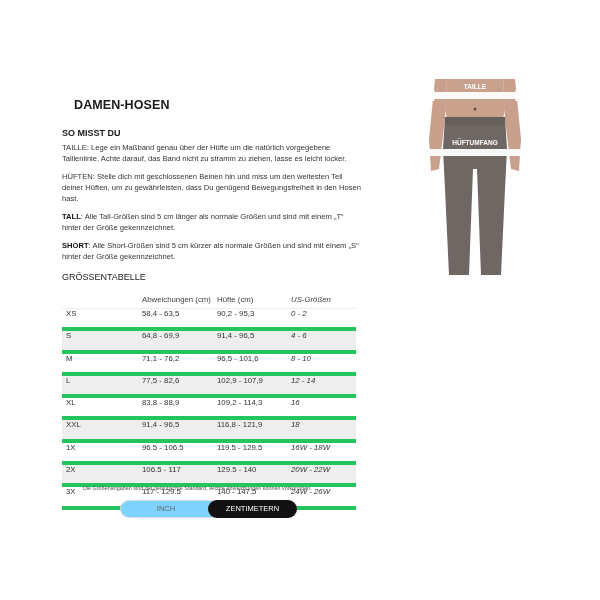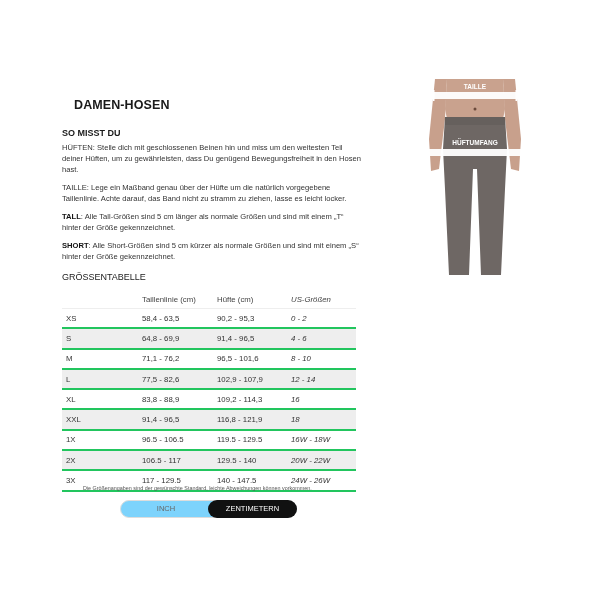--- a/index.html
+++ b/index.html
@@ -6,21 +6,21 @@
   body { width:600px; height:600px; background:#ffffff; position:relative; overflow:hidden;
          font-family:"Liberation Sans", sans-serif; color:#222; }
   .left { position:absolute; left:62px; top:86px; width:300px; }
   .title { font-size:12.5px; font-weight:bold; color:#1a1a1a; letter-spacing:0.1px; margin:12px; }
   .subtitle { font-size:9px; font-weight:bold; color:#1a1a1a; margin:16px 0 4px 0; }
   .para { font-size:7.6px; line-height:11px; color:#333; margin:0 0 7px 0; }
   .para b { color:#111; }
   .table-title { position:absolute; left:62px; top:272px; font-size:9px; font-weight:normal; color:#1a1a1a; }
   .table { position:absolute; left:62px; top:290px; width:294px; font-size:7.8px; color:#333; }
   .thead { display:flex; height:18px; align-items:center; border-bottom:1px solid #eee; }
-  .row { display:flex; height:18.3px; align-items:center; border-bottom:2px solid #22c55e; }
+  .row { display:flex; height:18.3px; align-items:flex-start; border-bottom:4px solid #22c55e; }
   .row.alt { background:#eeeeee; }
   .c0 { width:76px; padding-left:4px; }
   .c1 { width:75px; }
   .c2 { width:74px; }
   .c3 { width:60px;font-style:italic; }
   .thead span { color:#444; }
   .note { position:absolute; left:83px; top:485px; font-size:5.4px; color:#555; white-space:nowrap; }
   .toggle { position:absolute; left:120px; top:500px; width:177px; height:18px; border:1px solid #ddd;
             border-radius:10px; background:#7dd3fc; box-sizing:border-box; }
   .toggle .inch { position:absolute; left:0; top:0; width:90px; height:16px; line-height:16px; text-align:center;
@@ -28,32 +28,32 @@
   .toggle .cm { position:absolute; right:-1px; top:-1px; width:89px; height:18px; line-height:18px; text-align:center;
                 background:#111; color:#fff; font-size:7.5px; font-weight:normal; border-radius:10px; cursor:pointer; }
   .photo { position:absolute; left:425px; top:79px; width:100px; height:196px; }
 </style>
 </head>
 <body>
 
 <div class="left">
   <h1 class="title">DAMEN-HOSEN</h1>
   <div class="subtitle">SO MISST DU</div>
+  <p class="para"><span>TAILLE: Lege ein Maßband genau über der Hüfte um die natürlich vorgegebene Taillenlinie. Achte darauf, das Band nicht zu stramm zu ziehen, lasse es leicht locker.</span></p>
   <p class="para"><span>HÜFTEN: Stelle dich mit geschlossenen Beinen hin und miss um den weitesten Teil deiner Hüften, um zu gewährleisten, dass Du genügend Bewegungsfreiheit in den Hosen hast.</span></p>
-  <p class="para"><span>TAILLE: Lege ein Maßband genau über der Hüfte um die natürlich vorgegebene Taillenlinie. Achte darauf, das Band nicht zu stramm zu ziehen, lasse es leicht locker.</span></p>
   <p class="para"><b>TALL</b><span>: Alle Tall-Größen sind 5 cm länger als normale Größen und sind mit einem „T“ hinter der Größe gekennzeichnet.</span></p>
   <p class="para"><b>SHORT</b><span>: Alle Short-Größen sind 5 cm kürzer als normale Größen und sind mit einem „S“ hinter der Größe gekennzeichnet.</span></p>
 </div>
 
 <div class="table-title">GRÖSSENTABELLE</div>
 
 <div class="table">
   <div class="thead">
     <span class="c0"></span>
-    <span class="c1">Taillenlinie (cm)</span>
+    <span class="c1">Abweichungen (cm)</span>
     <span class="c2">Hüfte (cm)</span>
     <span class="c3">US-Größen</span>
   </div>
   <div class="row">
     <span class="c0">XS</span>
       <span class="c1">58,4 - 63,5</span>
       <span class="c2">90,2 - 95,3</span>
       <span class="c3">0 - 2</span>
   </div>
   <div class="row alt">

